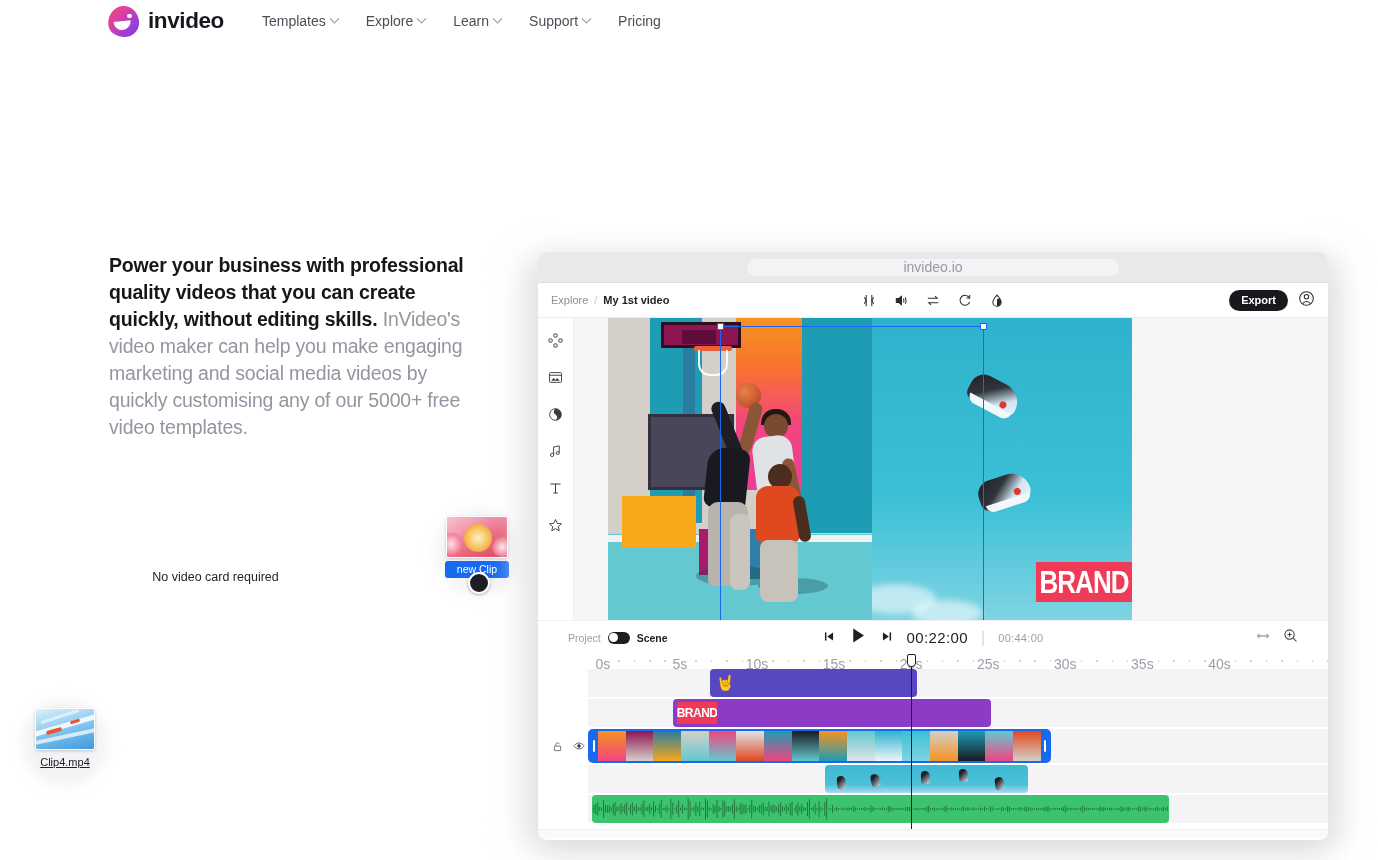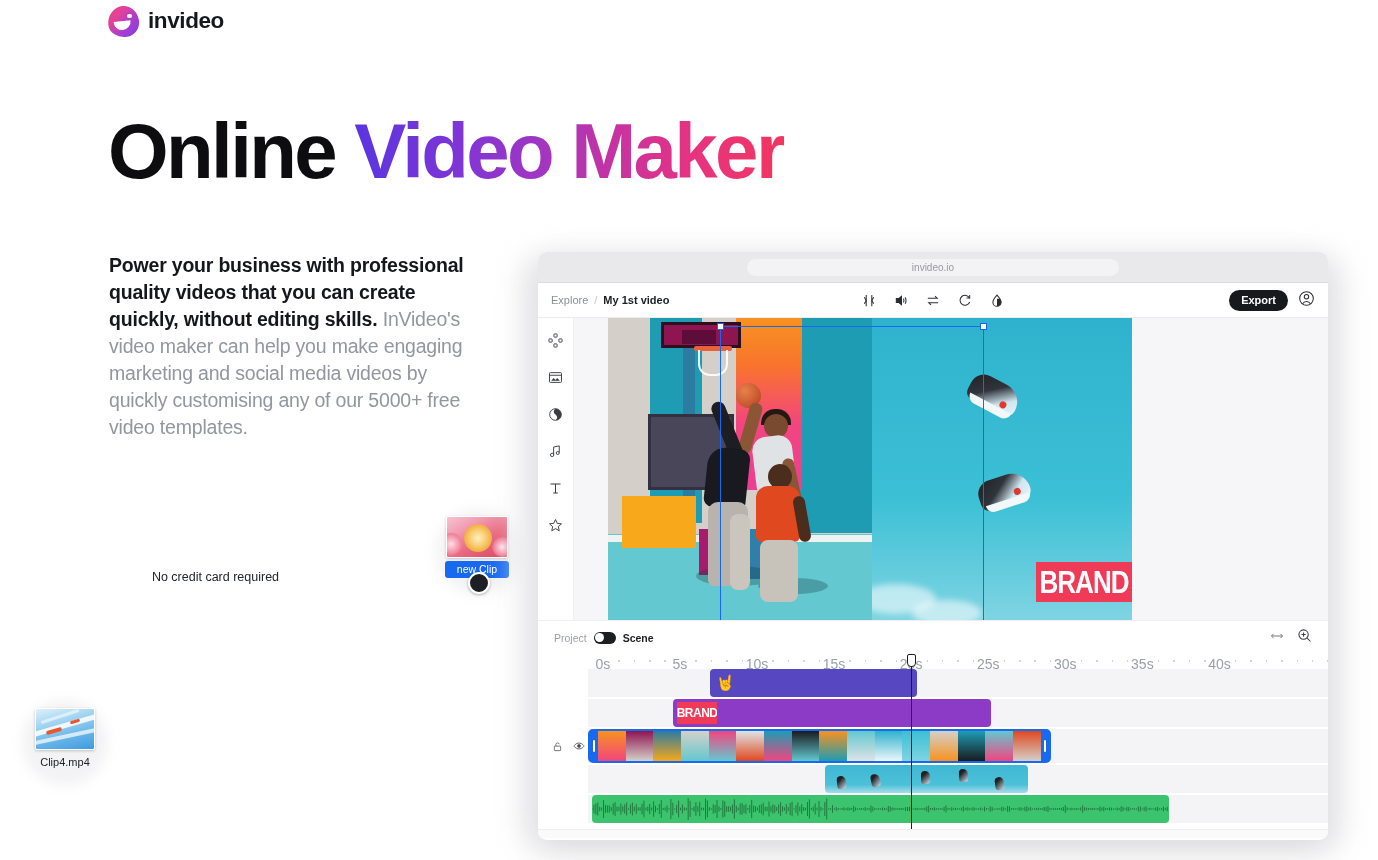--- a/index.html
+++ b/index.html
@@ -66,21 +66,21 @@
   .file-thumb .w1 { position: absolute; left: -8px; top: 14px; width: 74px; height: 5px;
                     background: rgba(255,255,255,.85); transform: rotate(-16deg); border-radius: 3px; }
   .file-thumb .w2 { position: absolute; left: -6px; top: 26px; width: 66px; height: 4px;
                     background: rgba(255,255,255,.7); transform: rotate(-12deg); border-radius: 3px; }
   .file-thumb .w3 { position: absolute; left: 4px; top: 6px; width: 40px; height: 3px;
                     background: rgba(255,255,255,.55); transform: rotate(-18deg); border-radius: 3px; }
   .file-thumb .r1 { position: absolute; left: 10px; top: 20px; width: 16px; height: 4px;
                     background: #e8552f; transform: rotate(-16deg); border-radius: 2px; }
   .file-thumb .r2 { position: absolute; left: 34px; top: 11px; width: 10px; height: 3px;
                     background: #e8552f; transform: rotate(-16deg); border-radius: 2px; }
-  .file-label { position: relative; margin-top: 6px; font-size: 11px; color: #202226; }
+  .file-label { position: relative; margin-top: 6px; font-size: 11px; color: #202226; text-decoration: underline; }
 
   
   .drag-ghost { position: absolute; left: 444px; top: 516px; width: 70px; }
   .drag-ghost .halo { position: absolute; left: -8px; top: -6px; width: 88px; height: 84px;
                       background: #f2f2f4; border-radius: 50%; filter: blur(7px); }
   .ghost-thumb { position: relative; width: 62px; height: 42px; margin-left: 2px;
                  border: 1.5px solid #fff; border-radius: 2px; overflow: hidden;
                  background: linear-gradient(150deg,#f7c3cf 0%, #f19ab0 30%, #e8687f 60%, #d9455f 100%);
                  box-shadow: 0 1px 3px rgba(0,0,0,.18); }
   .citrus { position: absolute; border-radius: 50%; }
@@ -103,21 +103,21 @@
   .shadow-wrap { position: absolute; left: 512px; top: 238px; width: 842px; height: 620px; }
   .shadow-blob { position: absolute; left: 6px; top: 14px; width: 828px; height: 600px;
                  background: #f0f0f2; border-radius: 26px; filter: blur(14px); }
   .browser { position: absolute; left: 26px; top: 14px; width: 790px; height: 588px;
              background: #ffffff; border-radius: 9px; overflow: hidden;
              box-shadow: 0 10px 34px rgba(30,30,40,.11); }
   .chrome { height: 31px; background: #e9e9eb; display: flex; align-items: center;
             justify-content: center; border-bottom: 1px solid #dcdcde; }
   .urlbar { width: 372px; height: 17px; background: #f3f3f5; border-radius: 9px;
             display: flex; align-items: center; justify-content: center;
-            font-size: 10px; color: #9a9aa0; }
+            font-size: 14px; color: #9a9aa0; }
 
   .appbar { height: 35px; background: #fff; display: flex; align-items: center;
             padding: 0 13px; border-bottom: 1px solid #ececee; position: relative; }
   .crumb { font-size: 11px; color: #8b8f96; }
   .crumb-sep { font-size: 11px; color: #c3c6cb; margin: 0 6px; }
   .crumb-cur { font-size: 11px; color: #1c1e22; font-weight: bold; }
   .tools { position: absolute; left: 50%; transform: translateX(-50%);
            display: flex; align-items: center; gap: 17px; }
   .tools svg { display: block; }
   .appbar-right { margin-left: auto; display: flex; align-items: center; gap: 10px; }
@@ -203,21 +203,21 @@
               font-family: "Liberation Sans", sans-serif; transform: scaleY(1.18); }
 
   .sel-frame { position: absolute; left: 146px; top: 8px; width: 264px; height: 298px;
                border: 1.5px solid #1769f0; pointer-events: none; }
   .handle { position: absolute; width: 7px; height: 7px; background: #fff;
             border: 1.5px solid #1769f0; }
   .h-tl { left: -4px; top: -4px; } .h-tr { right: -4px; top: -4px; }
 
   
   .playerbar { height: 34px; background: #fff; display: flex; align-items: center;
-               padding: 0 16px; position: relative; border-top: 1px solid #f0f0f2; }
+               padding: 0 30px; position: relative; border-top: 1px solid #f0f0f2; }
   .scene-toggle { display: flex; align-items: center; gap: 7px; }
   .lbl-proj { font-size: 10.5px; color: #9a9ea6; }
   .lbl-scene { font-size: 10.5px; color: #1c1e22; font-weight: bold; }
   .toggle { width: 22px; height: 12px; border-radius: 7px; background: #1c1e22; position: relative; cursor: pointer; }
   .toggle i { position: absolute; left: 1.5px; top: 1.5px; width: 9px; height: 9px;
               background: #fff; border-radius: 50%; }
   .transport { position: absolute; left: 50%; transform: translateX(-50%);
                display: flex; align-items: center; gap: 13px; }
   .time-cur { font-size: 15px; color: #1c1e22; letter-spacing: .4px; }
   .time-div { color: #d5d7db; }
@@ -265,31 +265,49 @@
 
   <div class="nav">
     <div class="brand">
       <div class="logo-mark">
         <div class="logo-blob"></div>
           <div class="logo-eye"></div>
           <div class="logo-smile"></div>
       </div>
       <div class="brand-name">invideo</div>
     </div>
+    <div class="nav-items">
+      <div class="nav-item">
+        <span>Templates</span>
+        <span class="caret"></span>
+      </div>
+      <div class="nav-item">
+        <span>Explore</span>
+        <span class="caret"></span>
+      </div>
+      <div class="nav-item">
+        <span>Learn</span>
+        <span class="caret"></span>
+      </div>
+      <div class="nav-item">
+        <span>Support</span>
+        <span class="caret"></span>
+      </div>
+      <div class="nav-item">
+        <span>Pricing</span>
+      </div>
+    </div>
   </div>
 
-  <h1 class="headline">
-    <span class="hl-black">Online </span><span class="hl-grad">Video Maker</span>
-  </h1>
 
   <p class="sub">
     <span class="sub-bold">Power your business with professional quality videos that you can create quickly, without editing skills.</span><span class="sub-gray"> InVideo's video maker can help you make engaging marketing and social media videos by quickly customising any of our 5000+ free video templates.</span>
   </p>
 
-  <div class="nocc">No credit card required</div>
+  <div class="nocc">No video card required</div>
 
   <div class="file-icon">
     <div class="halo"></div>
     <div class="file-thumb">
       <div class="w3"></div>
         <div class="w1"></div>
         <div class="w2"></div>
       <div class="r1"></div>
         <div class="r2"></div>
     </div>
@@ -481,20 +499,42 @@
 
       <div class="playerbar">
         <div class="scene-toggle">
           <span class="lbl-proj">Project</span>
           <span class="toggle">
               <i></i>
             </span>
           <span class="lbl-scene">Scene</span>
         </div>
 
+        <div class="transport">
+          <span>
+            <svg width="13" height="13" viewBox="0 0 16 16" fill="#1c1e22">
+              <rect x="3" y="3" width="1.8" height="10"></rect>
+                <path d="M13 3L5.8 8 13 13z"></path>
+            </svg>
+          </span>
+          <span>
+            <svg width="19" height="19" viewBox="0 0 16 16" fill="#1c1e22">
+                <path d="M4 2.2l9 5.8-9 5.8z"></path>
+              </svg>
+          </span>
+          <span>
+            <svg width="13" height="13" viewBox="0 0 16 16" fill="#1c1e22">
+              <path d="M3 3l7.2 5L3 13z"></path>
+                <rect x="11.2" y="3" width="1.8" height="10"></rect>
+            </svg>
+          </span>
+          <span class="time-cur">00:22:00</span>
+          <span class="time-div">|</span>
+          <span class="time-tot">00:44:00</span>
+        </div>
 
         <div class="player-right">
           <span>
             <svg width="14" height="14" viewBox="0 0 16 16" fill="none" stroke="#6d7178" stroke-width="1.1">
               <path d="M2 8h12M4 5.6L1.6 8 4 10.4M12 5.6L14.4 8 12 10.4"></path>
             </svg>
           </span>
           <span>
             <svg width="15" height="15" viewBox="0 0 16 16" fill="none" stroke="#3a3d42" stroke-width="1.1">
               <circle cx="7" cy="7" r="5"></circle>

